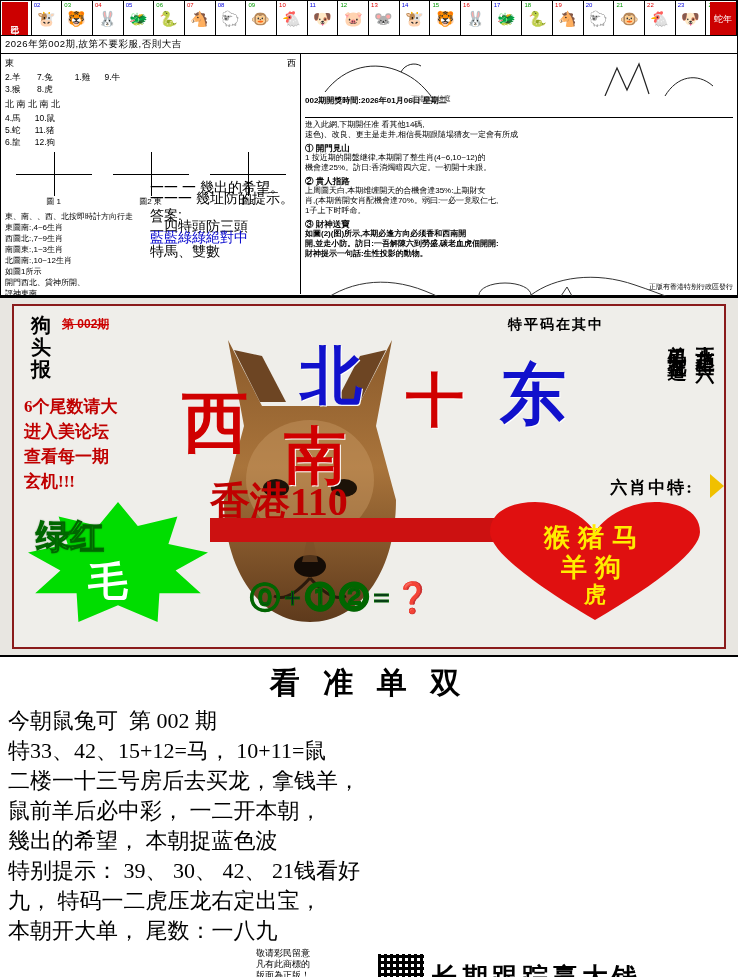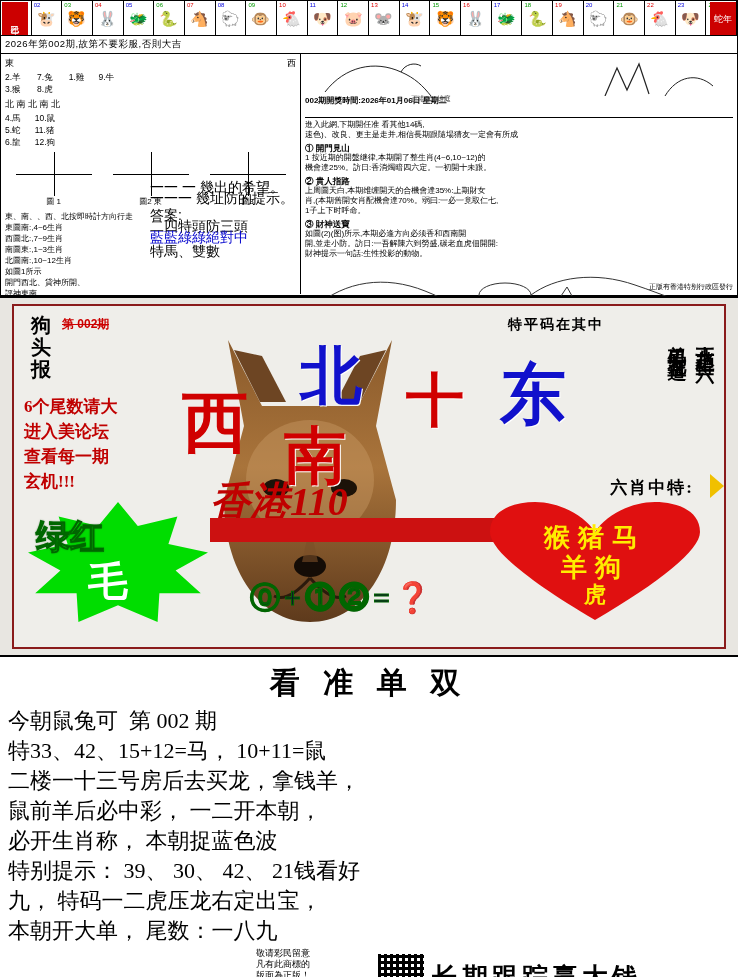--- a/index.html
+++ b/index.html
@@ -21,21 +21,21 @@
   .year-badge{position:absolute;left:1px;top:1px;width:26px;height:33px;background:#c00;color:#fff;font-size:9px;line-height:10px;text-align:center;writing-mode:vertical-rl;display:flex;align-items:center;justify-content:center;}
   .year-badge2{position:absolute;right:1px;top:1px;width:26px;height:33px;background:#c00;color:#fff;font-size:9px;line-height:10px;text-align:center;display:flex;align-items:center;justify-content:center;}
 
   .headline{font-size:9.5px;padding:2px 4px;border-bottom:1px solid #000;color:#000;letter-spacing:0.5px;}
 
   .top-body{display:flex;height:240px;}
   .left-col{width:300px;border-right:1px solid #000;padding:2px 4px;box-sizing:border-box;font-size:8.5px;line-height:11px;position:relative;}
   .right-col{flex:1;padding:2px 4px;box-sizing:border-box;font-size:8px;line-height:10px;position:relative;}
 
   .dirrow{display:flex;justify-content:space-between;font-size:9px;margin:2px 0;}
-  .numlist{display:flex;gap:16px;font-size:8.5px;line-height:12px;margin-top:2px;}
+  .numlist{display:flex;gap:22px;font-size:8.5px;line-height:12px;margin-top:2px;}
   .numlist div{white-space:pre;}
 
   .diagram-row{display:flex;justify-content:space-around;margin-top:4px;font-size:8px;}
   .diagram-box{text-align:center;width:84px;}
   .cross{position:relative;height:44px;width:76px;margin:0 auto;}
   .cross:before{content:"";position:absolute;left:0;top:22px;width:76px;height:1px;background:#000;}
   .cross:after{content:"";position:absolute;left:38px;top:0;width:1px;height:44px;background:#000;}
   .legend{font-size:8px;line-height:11px;}
   .bigrednums{color:#000;font-size:13px;letter-spacing:2px;text-align:center;margin:5px 0 2px;font-family:"Liberation Serif",serif;}
   .center-small{text-align:center;font-size:8px;line-height:11px;}
@@ -57,21 +57,21 @@
   .tagline{position:absolute;right:120px;top:10px;font-size:14px;color:#000;font-weight:bold;letter-spacing:2px;}
 
   .big-blue{position:absolute;color:#1111cc;font-weight:bold;font-family:"Liberation Serif",serif;text-shadow:1px 1px 0 #fff;}
   .big-red{position:absolute;color:#d00000;font-weight:bold;font-family:"Liberation Serif",serif;}
   .bei{left:286px;top:28px;font-size:62px;}
   .xi{left:168px;top:72px;font-size:66px;}
   .shi{left:392px;top:56px;font-size:58px;color:#d00000;}
   .dong{left:486px;top:44px;font-size:66px;color:#1111cc;}
   .nan{left:270px;top:108px;font-size:62px;color:#d00000;}
 
-  .hk110{position:absolute;left:196px;top:168px;font-size:40px;color:#c00000;font-family:"Liberation Serif",serif;font-style:italic;font-weight:bold;}
+  .hk110{position:absolute;left:196px;top:168px;font-size:40px;color:#c00000;font-family:"Liberation Serif",serif;font-weight:bold;}
   .redbar{position:absolute;left:196px;top:212px;width:340px;height:24px;background:#cc1111;}
 
   .leftred{position:absolute;left:10px;top:88px;width:160px;color:#c00000;font-size:17px;line-height:25px;font-weight:bold;font-family:"Liberation Serif",serif;}
 
   .rightcol-vert{position:absolute;right:8px;top:24px;width:160px;height:200px;display:flex;flex-direction:row-reverse;gap:6px;}
   .vtext{writing-mode:vertical-rl;font-size:19px;line-height:22px;letter-spacing:3px;color:#000;font-family:"Liberation Serif",serif;font-weight:bold;}
 
   .star{position:absolute;left:14px;top:196px;width:180px;height:120px;}
   .star-green{position:absolute;left:0;top:0;width:180px;height:120px;background:#00dd00;clip-path:polygon(50% 0%,61% 20%,83% 12%,78% 35%,100% 42%,82% 57%,96% 76%,73% 76%,72% 100%,50% 86%,28% 100%,27% 76%,4% 76%,18% 57%,0% 42%,22% 35%,17% 12%,39% 20%);}
   .star-txt1{position:absolute;left:8px;top:12px;font-size:34px;color:#00dd00;-webkit-text-stroke:1px #060;font-weight:bold;font-family:"Liberation Serif",serif;text-shadow:0 0 2px #004400;}
@@ -285,21 +285,21 @@
         <div class="rnote" style="white-space:pre;margin-top:2px;">進入此網,下期開任准 看其他14碼,
 速色)、改良、更主是走并,相信長期跟隨場猜友一定會有所成</div>
         <div class="rtitle">① 開門見山</div>
         <div class="rnote" style="white-space:pre;">1 按近期的開盤继律,本期開了整生肖(4~6,10~12)的
 機會達25%。訪日:香消燭暗四六定。一初開十未跟。</div>
         <div class="rtitle">② 貴人指路</div>
         <div class="rnote" style="white-space:pre;">上周圖天白,本期维缠開天的合機會達35%:上期財女
 肖,(本期舊開女肖配機會達70%。弱曰:一必一竟取仁七,
 1子上下时呼命。</div>
         <div class="rtitle">③ 財神送寶</div>
-        <div class="rnote" style="white-space:pre;">如圖(2)(图)所示,本期必逢方向必须香和西南開
+        <div class="rnote" style="white-space:pre;font-weight:bold;">如圖(2)(图)所示,本期必逢方向必须香和西南開
 開,並走小防。訪日:一吾解陳六到勞盛,碳老血虎佃開開:
 財神提示一句話:生性投影的動物。</div>
         <div class="sketch" style="height:54px;margin-top:2px;">
           <svg width="420" height="54" viewBox="0 0 420 54">
             <path d="M10 46 C40 20, 80 14, 120 30 C140 38, 150 44, 158 50" stroke="#333" fill="none" stroke-width="1"></path>
             <ellipse cx="200" cy="34" rx="26" ry="12" stroke="#333" fill="none" stroke-width="1"></ellipse>
             <path d="M226 34 C250 16, 290 10, 330 24 C360 34, 380 44, 410 50" stroke="#333" fill="none" stroke-width="1"></path>
             <path d="M250 44 L262 26 L272 44" stroke="#333" fill="none" stroke-width="1"></path>
           </svg>
         </div>
@@ -376,21 +376,21 @@
       <div class="yellow-arrow"></div>
     </div>
   </div>
 
   <div class="bottom">
     <div class="b-title">看 准 单 双</div>
     <div class="b-line">今朝鼠兔可  第 002 期</div>
     <div class="b-line">特33、42、15+12=马， 10+11=鼠</div>
     <div class="b-line">二楼一十三号房后去买龙，拿钱羊，</div>
     <div class="b-line">鼠前羊后必中彩， 一二开本朝，</div>
-    <div class="b-line">必开生肖称， 本朝捉蓝色波</div>
+    <div class="b-line">幾出的希望， 本朝捉蓝色波</div>
     <div class="b-line">特别提示： 39、 30、 42、 21钱看好</div>
     <div class="b-line">九， 特码一二虎压龙右定出宝，</div>
     <div class="b-line">本朝开大单， 尾数：一八九</div>
 
     <div class="b-foot">
       <div class="b-foot-note" style="white-space:pre;">敬请彩民留意
 凡有此商標的
 版面為正版！</div>
       <div class="qr"></div>
       <div class="b-foot-big">长期跟踪赢大钱</div>

